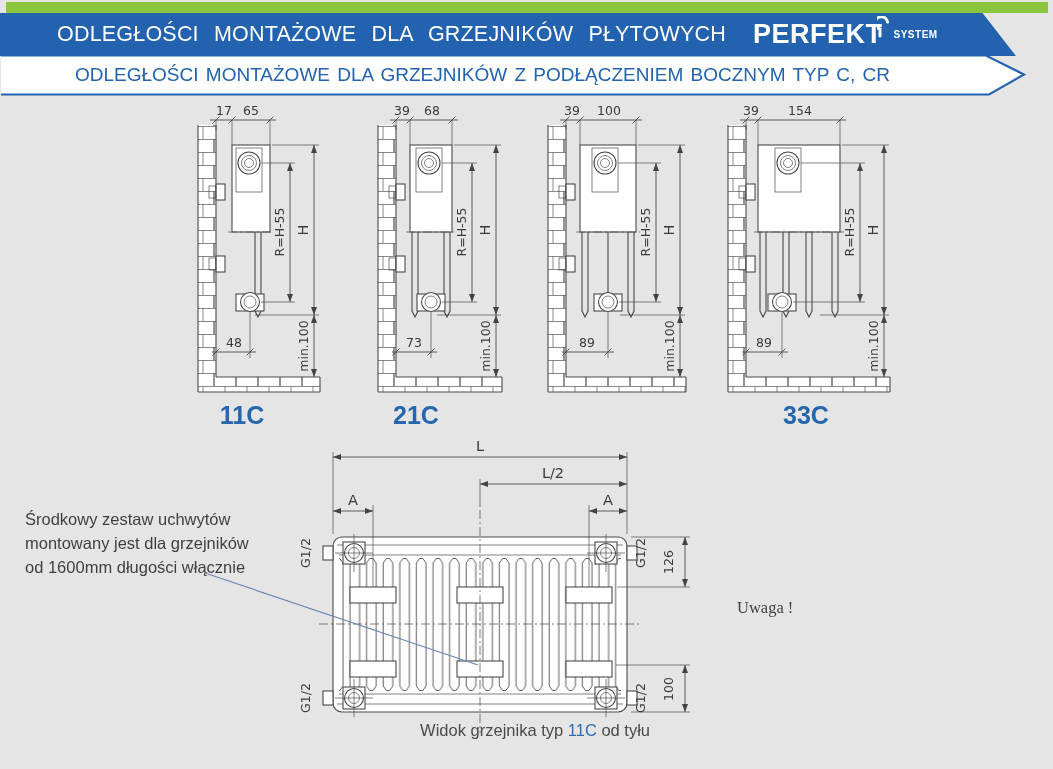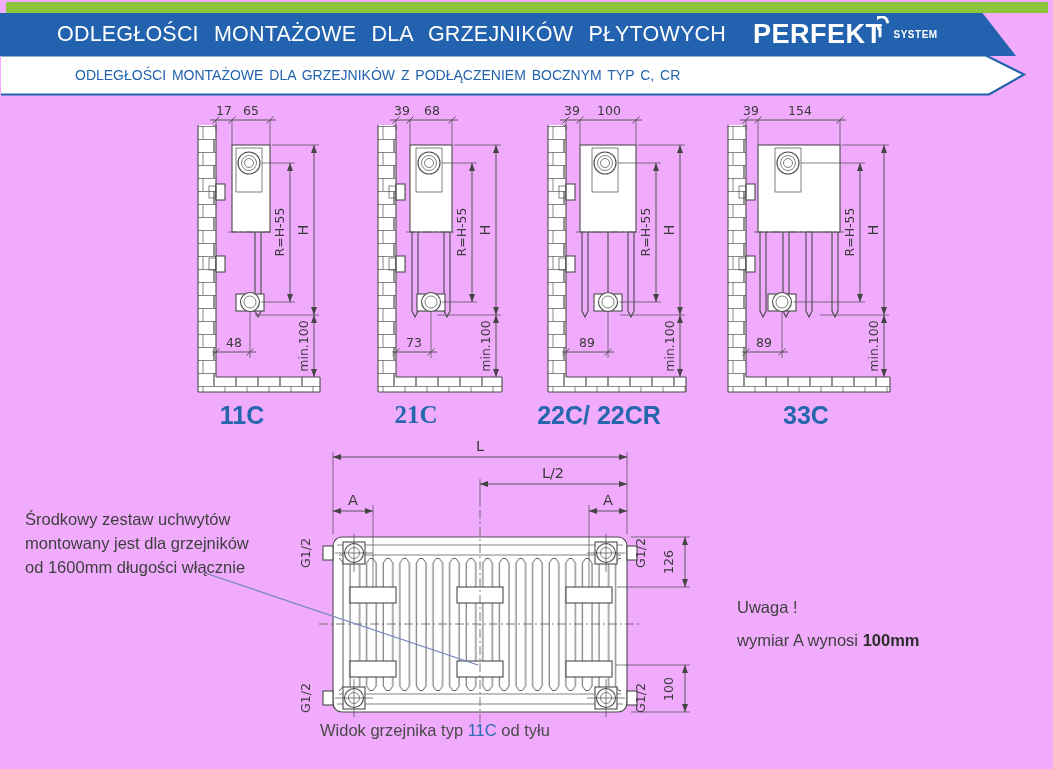--- a/index.html
+++ b/index.html
@@ -1,42 +1,42 @@
 <!DOCTYPE html>
 <html><head>
 <meta charset="utf-8">
 <style>
   body{margin:0;background:#fff;}
-  .page{position:relative;width:1053px;height:769px;background:#f0abfc;
+  .page{position:relative;width:1053px;height:769px;background:#e5e5e5;
         font-family:"Liberation Sans",sans-serif;overflow:hidden;}
   .abs{position:absolute;}
 
   
   .green-bar{left:6px;top:2px;width:1042px;height:11px;background:#8CC63F;}
   .banner-blue{left:0;top:13px;width:1016px;height:43px;background:#2262AE;
                clip-path:polygon(0 0,96.7% 0,100% 100%,0 100%);color:#fff;}
   .title-main{position:absolute;left:57px;top:0;line-height:43px;font-size:21.5px;
               word-spacing:9px;letter-spacing:.2px;white-space:nowrap;}
   .brand{position:absolute;left:712px;top:0;height:43px;display:flex;align-items:center;
          font-weight:bold;white-space:nowrap;}
   .brand-main{font-size:27px;letter-spacing:.5px;padding-left:41px;}
   .brand-sub{font-size:10px;margin-left:1px;letter-spacing:.5px;}
   .swoosh{margin-left:-6px;margin-top:-16px;}
   .banner-white-svg{left:0;top:54px;}
-  .title-sub{left:75px;top:55px;line-height:40px;font-size:14px;color:#2262AE;
+  .title-sub{left:75px;top:55px;line-height:40px;font-size:19px;color:#2262AE;
              word-spacing:2px;white-space:nowrap;}
 
   
   .type-label{top:401px;transform:translateX(-50%);font-size:25px;font-weight:bold;color:#2566AD;}
 
   
   .note{left:25px;top:507px;width:242px;font-size:16.5px;line-height:24px;color:#3f3f3f;}
-  .caption{left:320px;top:721px;width:330px;text-align:left;font-size:16.5px;color:#4a4a4a;z-index:6;}
+  .caption{left:320px;top:721px;width:330px;text-align:right;font-size:16.5px;color:#4a4a4a;z-index:6;}
   .blue-txt{color:#2d6cb4;}
-  .warn{left:737px;top:598px;font-size:16.5px;line-height:19.5px;color:#3f3f3f;}
+  .warn{left:737px;top:598px;font-size:16.5px;line-height:19.5px;color:#3f3f3f;font-family:Liberation Serif, serif;}
   .warn .w-title{margin-bottom:12px;}
   .warn .w-group{margin-bottom:13px;}
   .warn b{color:#2e2e2e;}
 
   
   .s1{stroke:#4a4a4a;stroke-width:1.1;fill:none;}
   .s1f{stroke:#4a4a4a;stroke-width:1.1;fill:#fff;}
   .s0{stroke:#4a4a4a;stroke-width:.7;fill:none;}
   .dim{stroke:#4a4a4a;stroke-width:.9;fill:none;}
   .cl{stroke:#5a5a5a;stroke-width:.8;fill:none;stroke-dasharray:9 3 2 3;}
@@ -254,22 +254,21 @@
       <text class="d dl" x="178" y="130" text-anchor="middle" transform="rotate(-90 178 130)">H</text>
       <path class="dim" marker-start="url(#arr)" marker-end="url(#arr)" d="M184,215 V277"></path>
       <text class="d" x="178" y="246" text-anchor="middle" transform="rotate(-90 178 246)">min.100</text>
       <path class="dim" d="M42,252 H88"></path>
       <path class="dim" d="M42.5,255.5 L49.5,248.5 M78.5,255.5 L85.5,248.5"></path>
       <text class="d" x="64" y="247" text-anchor="middle">89</text>
     </g>
   </svg>
 
   <div class="abs type-label" style="left:242px;">11C</div>
-  <div class="abs type-label" style="left:416px;font-family:Liberation Serif, serif;">21C</div>
-  <div class="abs type-label" style="left:599px;">22C/ 22CR</div>
+  <div class="abs type-label" style="left:416px;">21C</div>
   <div class="abs type-label" style="left:806px;">33C</div>
 
   <svg class="abs" style="left:285px;top:437px;" width="415" height="310" viewBox="0 0 415 310">
     <defs>
       <pattern id="fins" x="54" y="118" width="16.6" height="139" patternUnits="userSpaceOnUse">
         <path d="M4,8 V131 M11,8 V131 M4,8 L0.8,3.5 M11,8 L14.2,3.5 M4,131 L0.8,135.5 M11,131 L14.2,135.5 M0,3.5 H0.8 M14.2,3.5 H16.6 M0,135.5 H0.8 M14.2,135.5 H16.6" stroke="#4a4a4a" stroke-width="0.9" fill="none"></path>
       </pattern>
     </defs>
     <g>
       <rect class="s1f" x="48" y="100" width="294" height="175" rx="9"></rect>
@@ -335,17 +334,16 @@
 
   <div class="abs caption">
     <span>Widok grzejnika typ </span><span class="blue-txt">11C</span><span> od tyłu</span>
   </div>
 
   <div class="abs warn">
     <div class="w-title">Uwaga !</div>
     <div class="w-group">
     </div>
     <div class="w-group">
-      <div><span>wymiar A wynosi </span><b>100mm</b></div>
     </div>
   </div>
 
 </div>
 
 </body></html>

